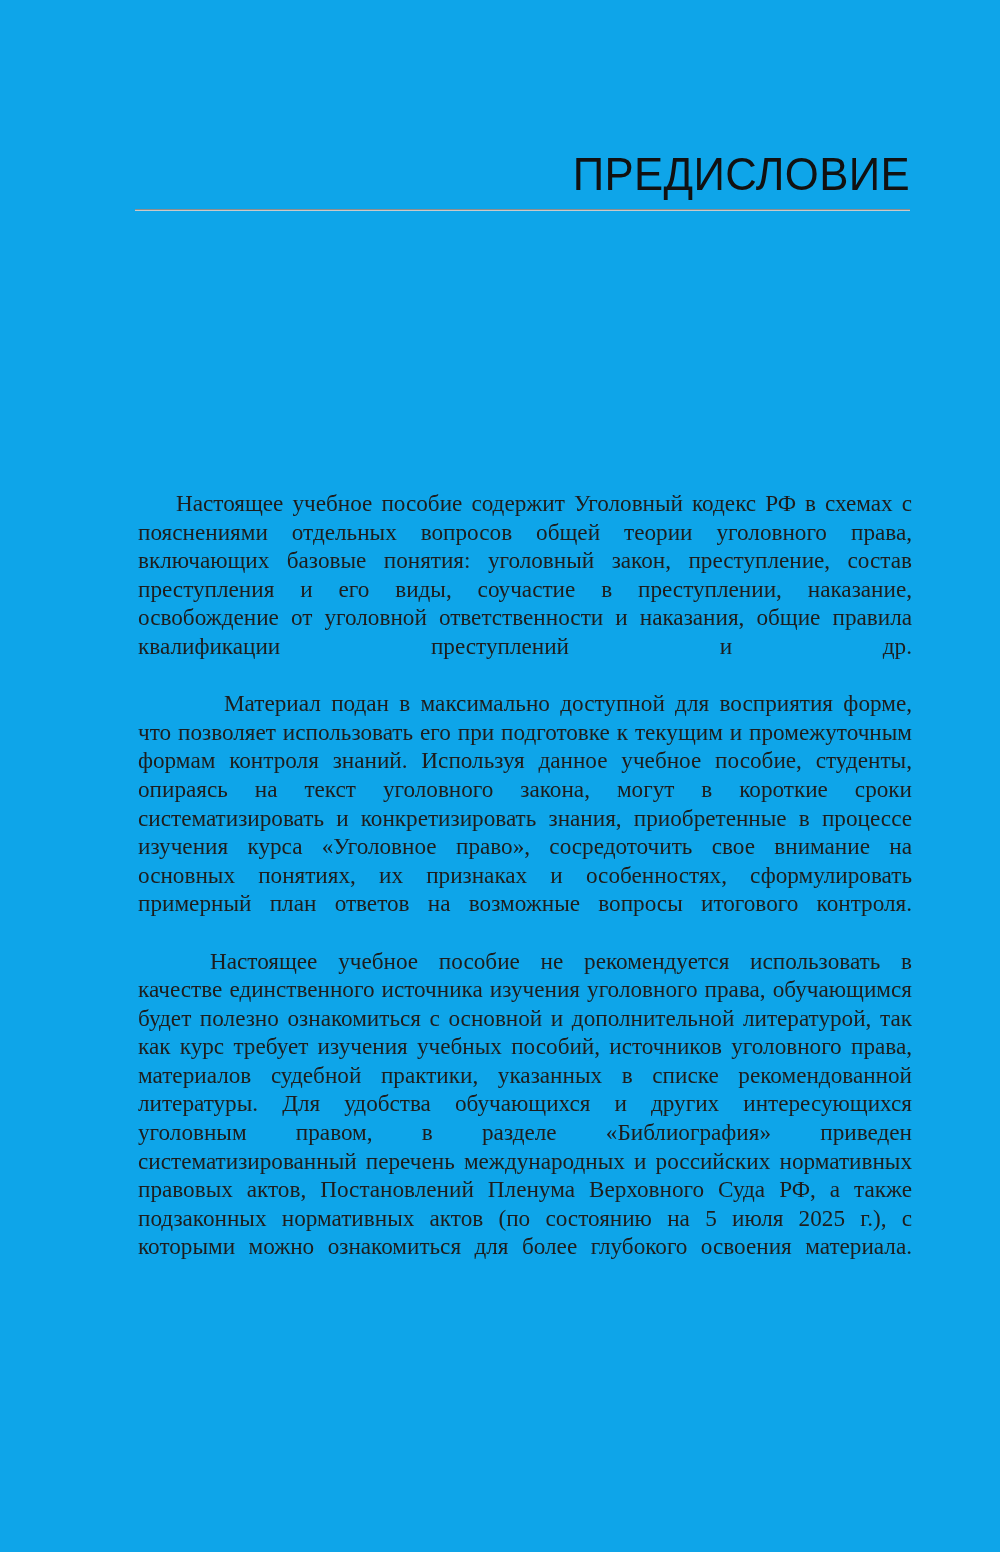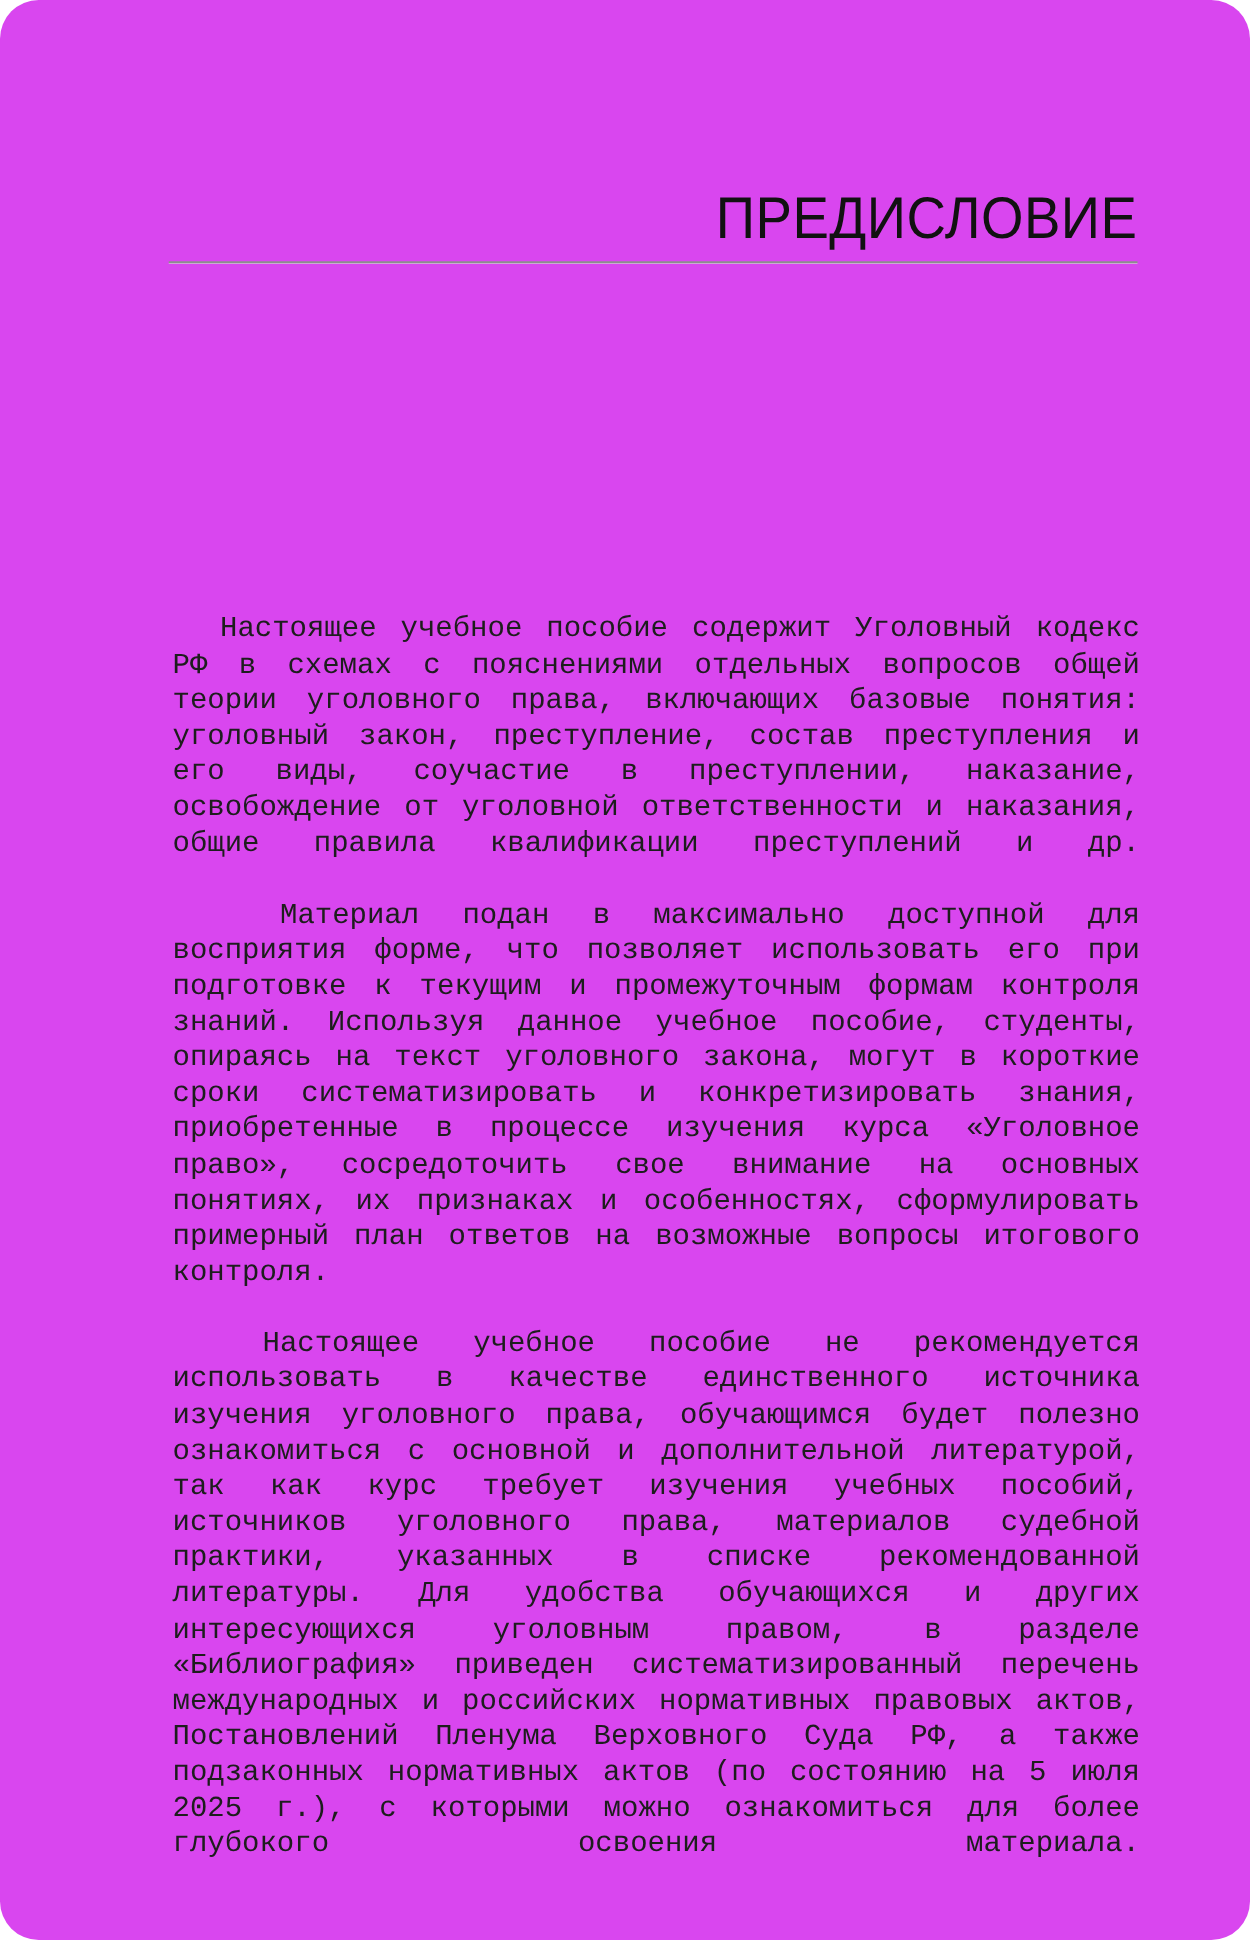--- a/index.html
+++ b/index.html
@@ -14,22 +14,21 @@
     position: relative;
     overflow: hidden;
     font-family: "Liberation Serif", "DejaVu Serif", serif;
     color: #1a1a1a;
     -webkit-font-smoothing: antialiased;
   }
 
   .page {
     position: absolute;
     inset: 0;
-    background: #d946ef;
-    border-radius: 31px;
+    background: #0ea5e9;
   }
 
   
   .header-block {
     position: absolute;
     left: 135px;
     top: 148px;
     width: 775px;
   }
 
@@ -63,21 +62,20 @@
 
   .para {
     margin: 0;
     font-size: 23.2px;
     line-height: 28.6px;
     text-align: justify;
     text-justify: inter-word;
     color: #1d1d1d;
     word-spacing: 0.2px;
     hyphens: manual;
-    font-family: Liberation Mono, monospace;
   }
 
   .para.indent-sm  { text-indent: 38px; }
   .para.indent-lg  { text-indent: 86px; }
   .para.indent-md  { text-indent: 72px; }
 
   
   .para::after {
     content: "";
     display: inline-block;

